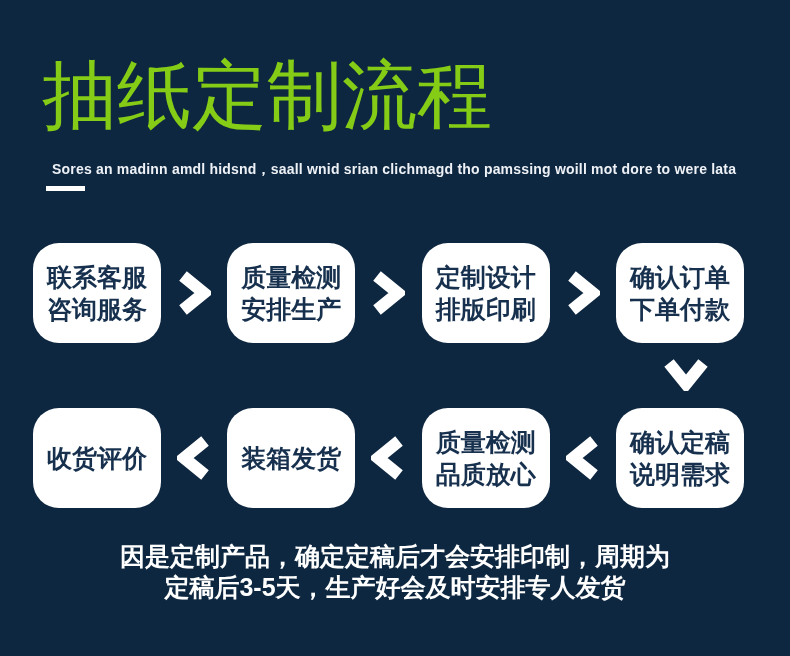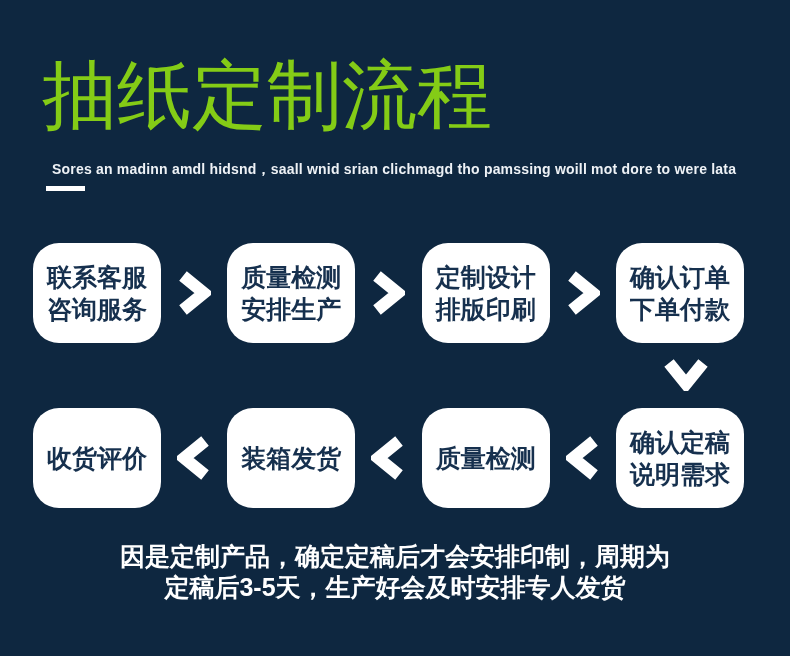--- a/index.html
+++ b/index.html
@@ -166,20 +166,21 @@
       <div class="step-box">
         <span>装箱发货</span>
       </div>
       <div class="arrow">
         <svg width="34" height="44" viewBox="0 0 34 44">
             <polyline points="28,5 7,22 28,39" fill="none" stroke="#ffffff" stroke-width="12" stroke-linecap="butt" stroke-linejoin="miter"></polyline>
           </svg>
       </div>
       <div class="step-box">
         <span>质量检测</span>
+        <span>品质放心</span>
       </div>
       <div class="arrow">
         <svg width="34" height="44" viewBox="0 0 34 44">
             <polyline points="28,5 7,22 28,39" fill="none" stroke="#ffffff" stroke-width="12" stroke-linecap="butt" stroke-linejoin="miter"></polyline>
           </svg>
       </div>
       <div class="step-box">
         <span>确认定稿</span>
         <span>说明需求</span>
       </div>

